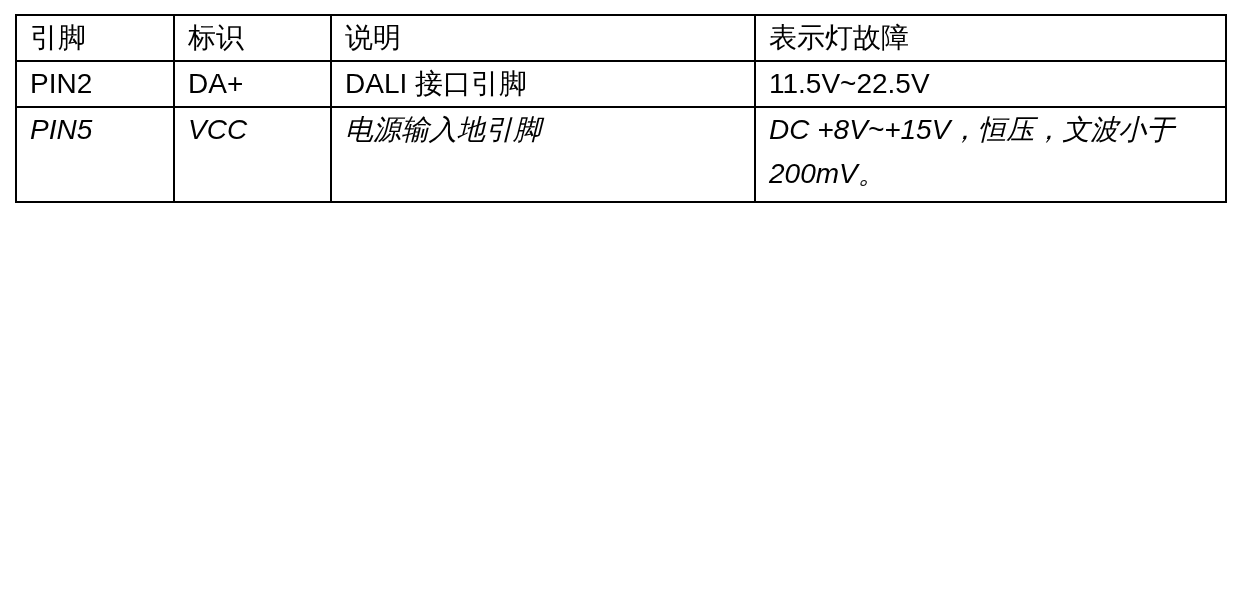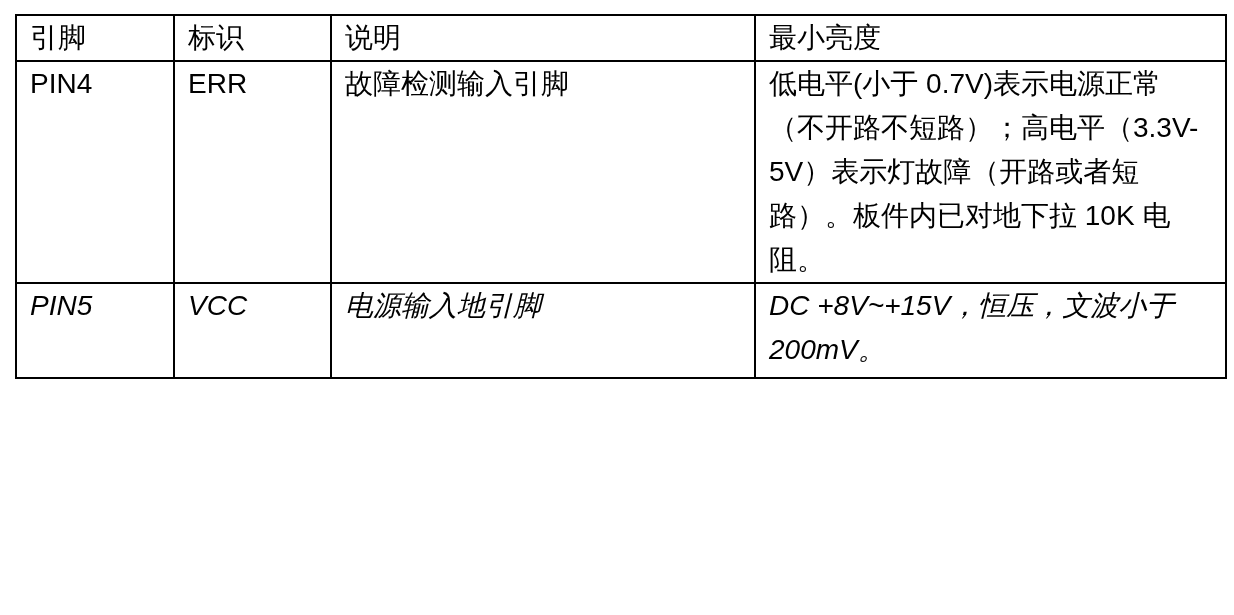--- a/index.html
+++ b/index.html
@@ -58,29 +58,29 @@
       <col class="c-pin">
       <col class="c-label">
       <col class="c-desc">
       <col class="c-param">
     </colgroup>
     <thead>
       <tr class="row-header">
         <th>引脚</th>
         <th>标识</th>
         <th>说明</th>
-        <th>最小亮度</th>
+        <th>表示灯故障</th>
       </tr>
     </thead>
     <tbody>
-      <tr class="row-h220">
-        <td>PIN4</td>
-        <td>ERR</td>
-        <td>故障检测输入引脚</td>
-        <td>低电平(小于 0.7V)表示电源正常（不开路不短路）；高电平（3.3V-5V）表示灯故障（开路或者短路）。板件内已对地下拉 10K 电阻。</td>
+      <tr class="row-h44">
+        <td>PIN2</td>
+        <td>DA+</td>
+        <td>DALI 接口引脚</td>
+        <td>11.5V~22.5V</td>
       </tr>
       <tr class="row-h95">
         <td>PIN5</td>
         <td>VCC</td>
         <td>电源输入地引脚</td>
         <td>DC +8V~+15V，恒压，文波小于 200mV。</td>
       </tr>
     </tbody>
   </table>
 </div>

